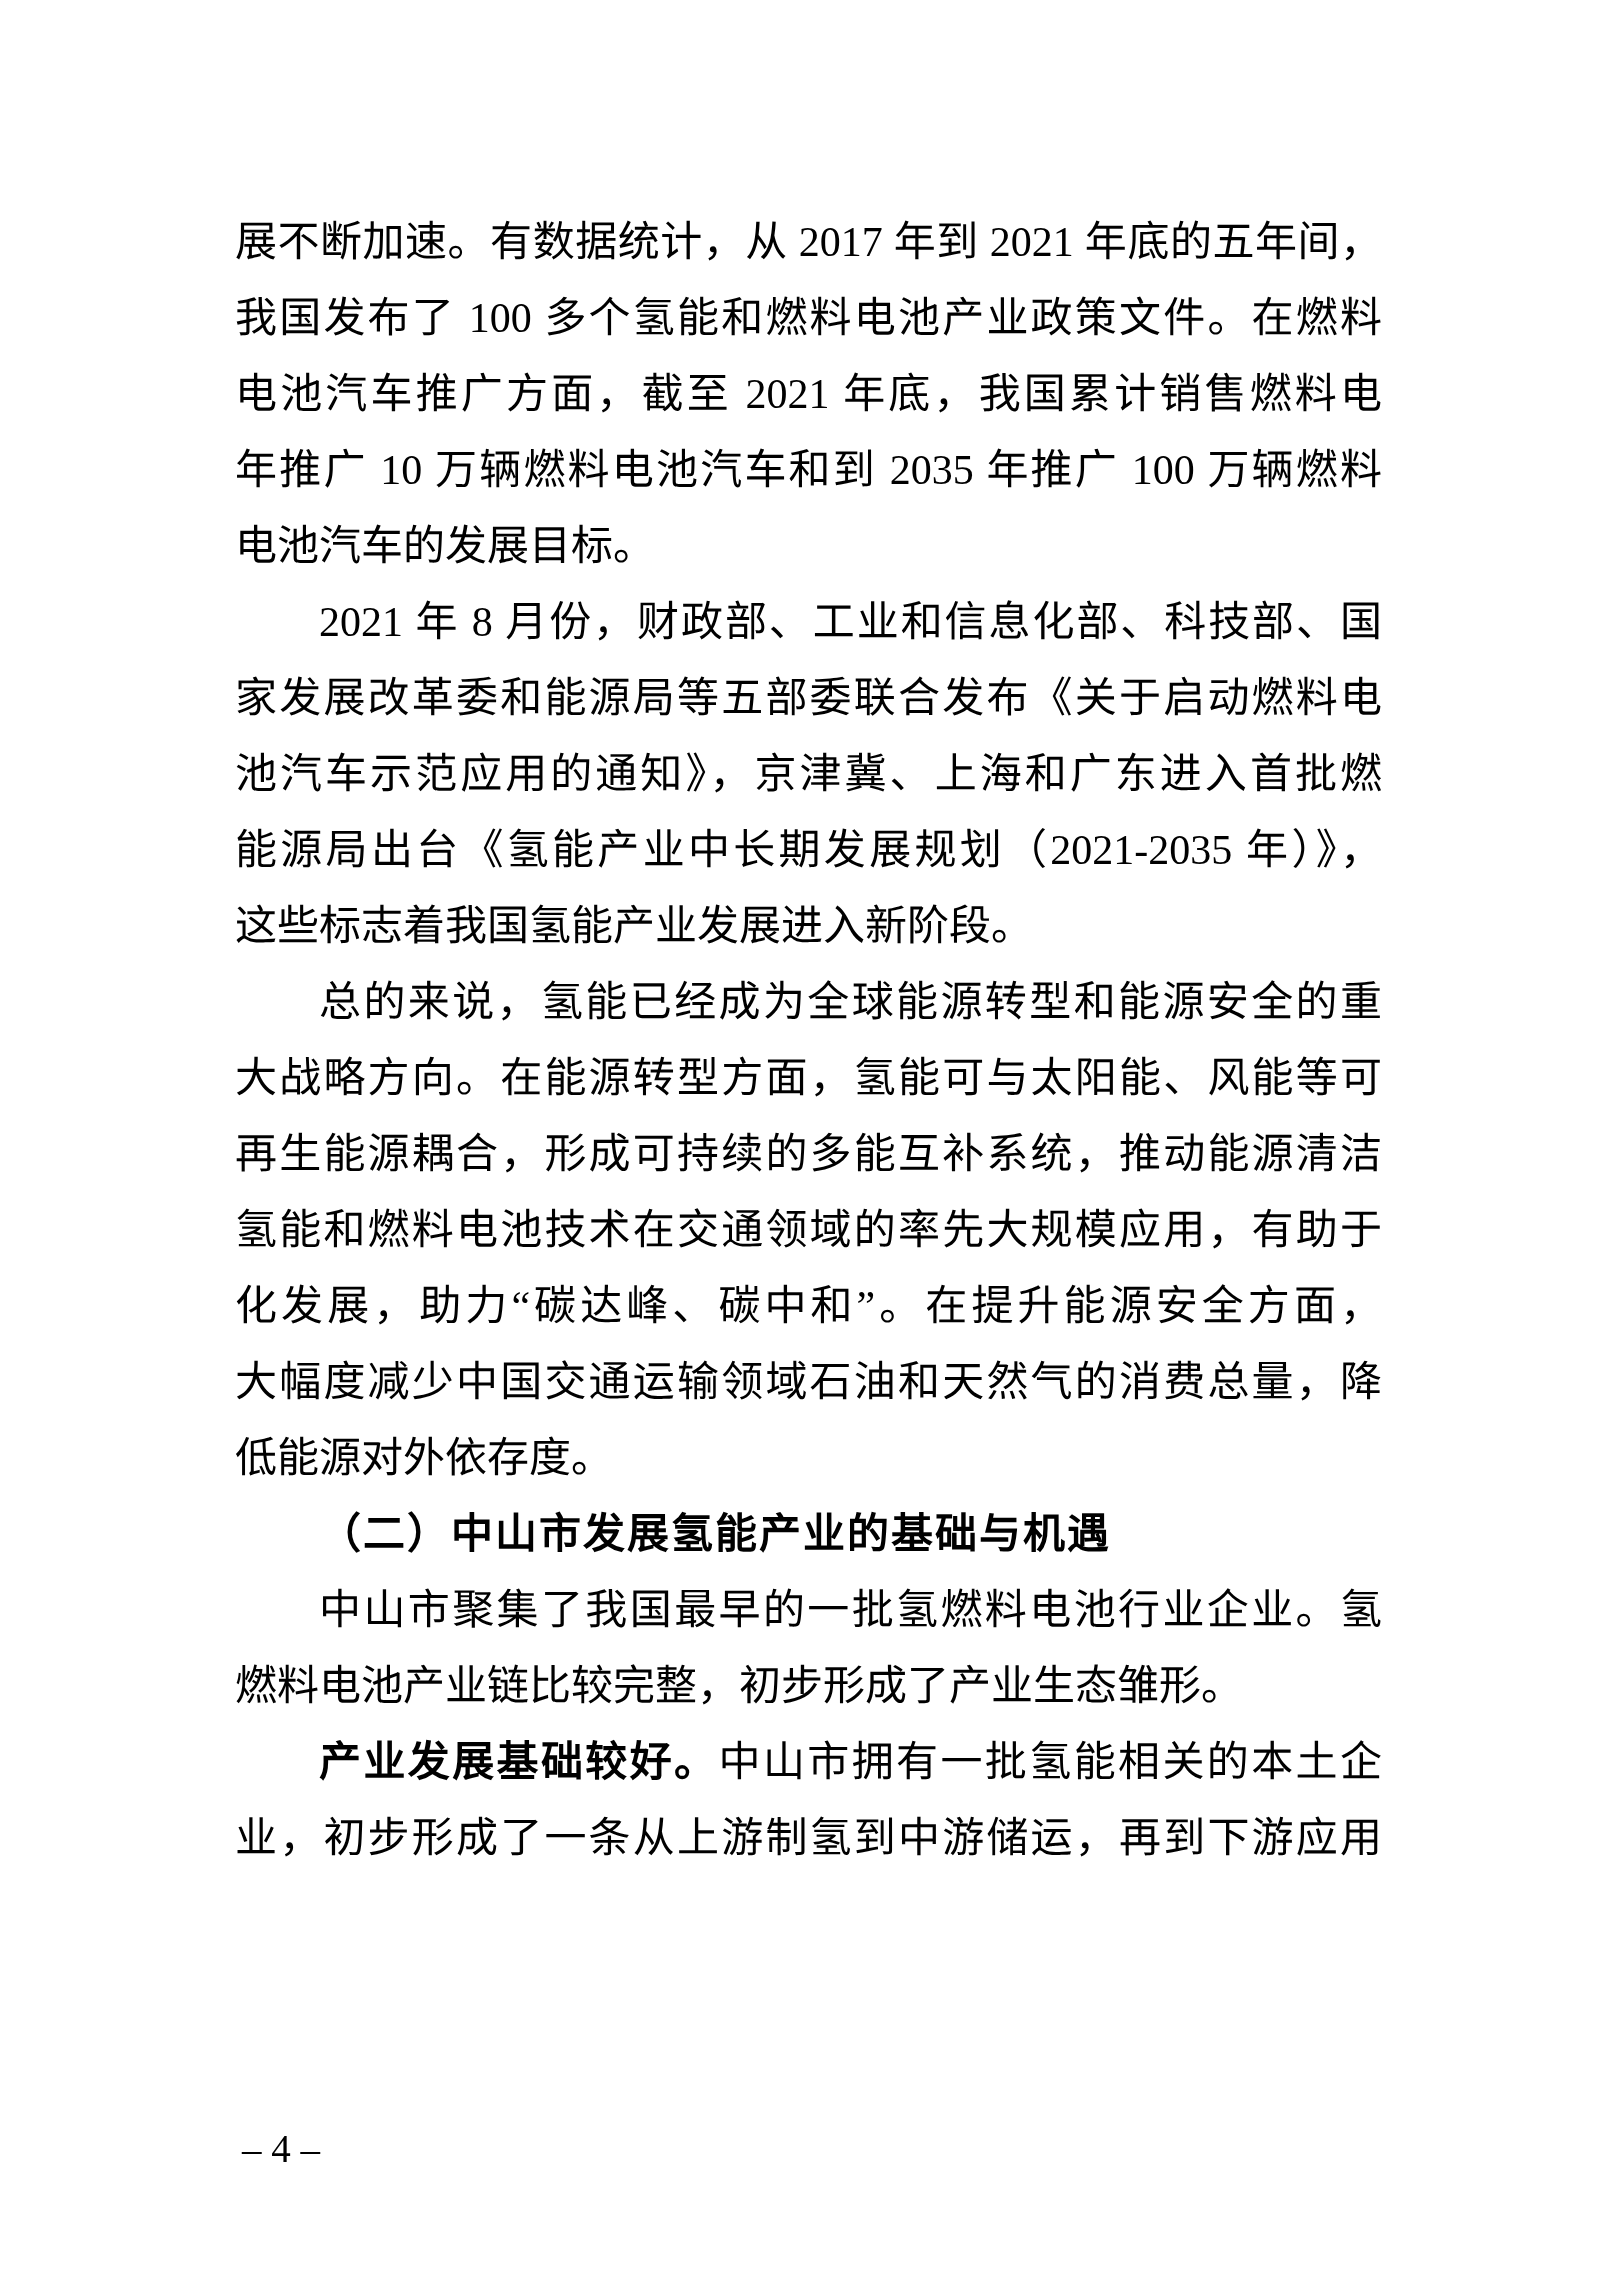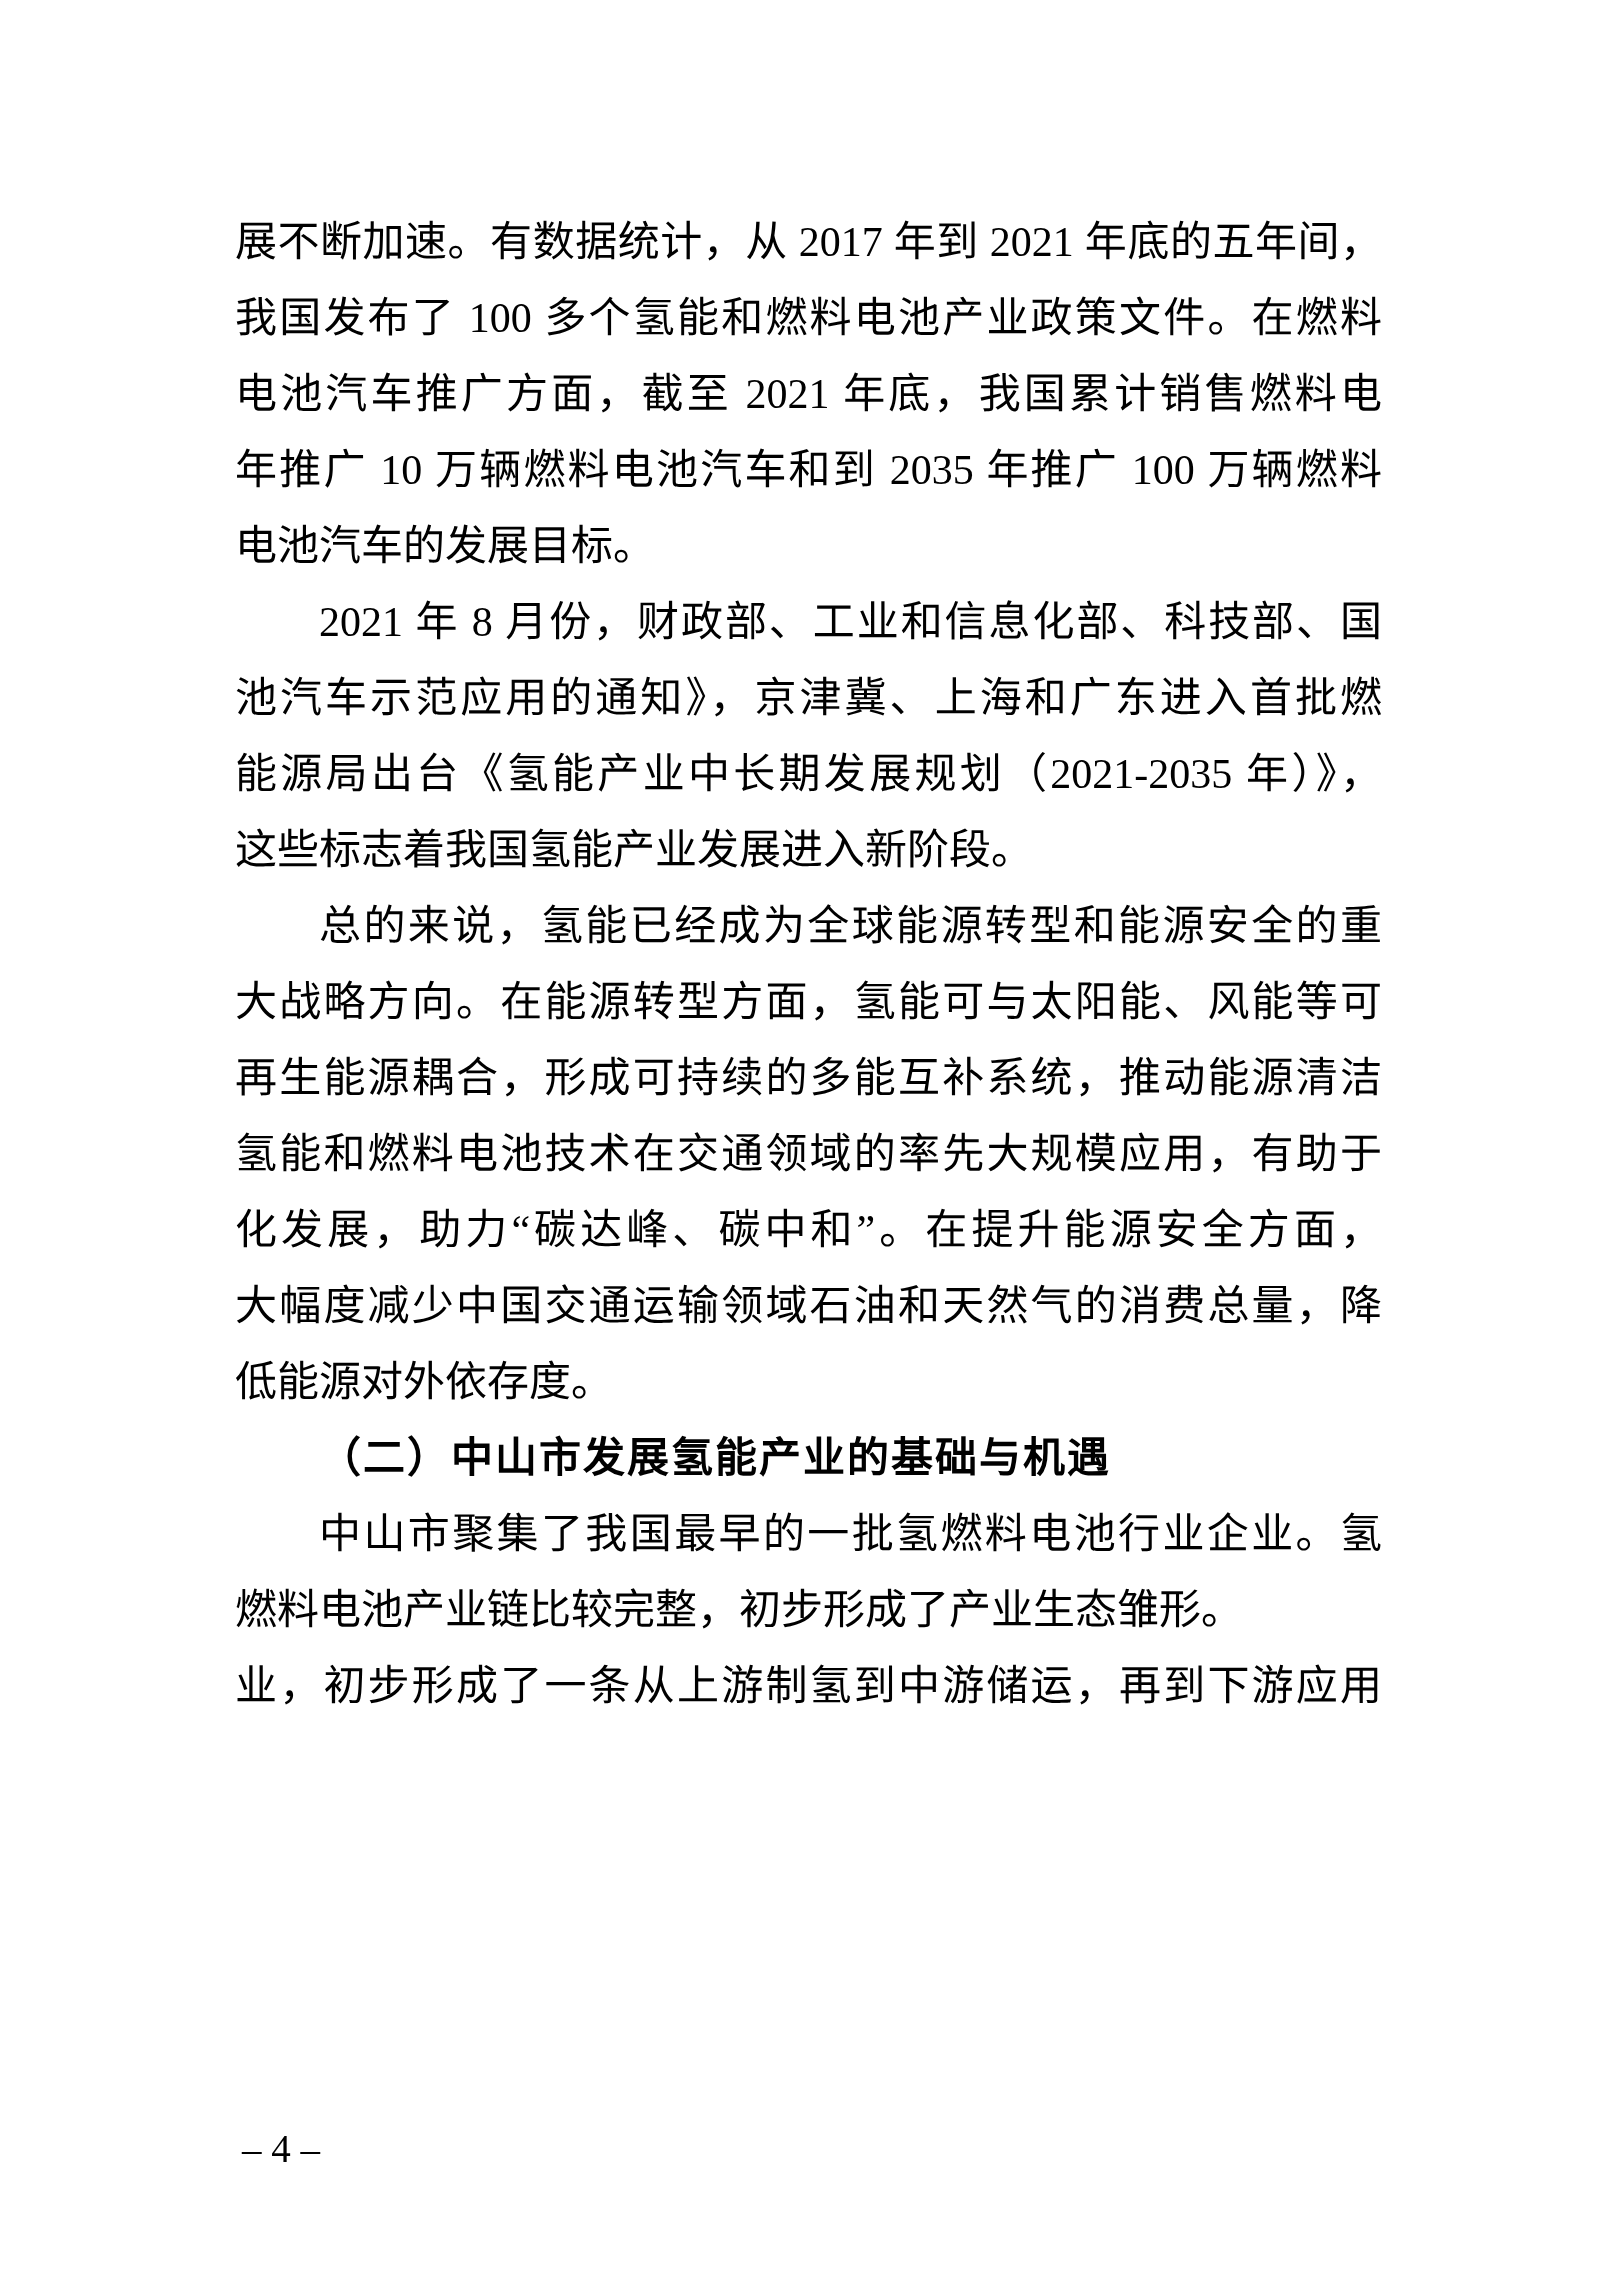--- a/index.html
+++ b/index.html
@@ -71,20 +71,21 @@
   <div class="content">
       <div class="paragraph">
         <div class="line"><span>展不断加速。有数据统计，从 2017 年到 2021 年底的五年间，</span></div>
         <div class="line"><span>我国发布了 100 多个氢能和燃料电池产业政策文件。在燃料</span></div>
         <div class="line"><span>电池汽车推广方面，截至 2021 年底，我国累计销售燃料电</span></div>
         <div class="line"><span>年推广 10 万辆燃料电池汽车和到 2035 年推广 100 万辆燃料</span></div>
         <div class="line para-end"><span>电池汽车的发展目标。</span></div>
       </div>
       <div class="paragraph">
         <div class="line indent"><span>2021 年 8 月份，财政部、工业和信息化部、科技部、国</span></div>
+        <div class="line"><span>家发展改革委和能源局等五部委联合发布《关于启动燃料电</span></div>
         <div class="line"><span>池汽车示范应用的通知》，京津冀、上海和广东进入首批燃</span></div>
         <div class="line"><span>能源局出台《氢能产业中长期发展规划（2021-2035 年）》，</span></div>
         <div class="line para-end"><span>这些标志着我国氢能产业发展进入新阶段。</span></div>
       </div>
       <div class="paragraph">
         <div class="line indent"><span>总的来说，氢能已经成为全球能源转型和能源安全的重</span></div>
         <div class="line"><span>大战略方向。在能源转型方面，氢能可与太阳能、风能等可</span></div>
         <div class="line"><span>再生能源耦合，形成可持续的多能互补系统，推动能源清洁</span></div>
         <div class="line"><span>氢能和燃料电池技术在交通领域的率先大规模应用，有助于</span></div>
         <div class="line"><span>化发展，助力“碳达峰、碳中和”。在提升能源安全方面，</span></div>
@@ -92,20 +93,21 @@
         <div class="line para-end"><span>低能源对外依存度。</span></div>
       </div>
       <div class="paragraph heading">
         <div class="line indent para-end"><span>（二）中山市发展氢能产业的基础与机遇</span></div>
       </div>
       <div class="paragraph">
         <div class="line indent"><span>中山市聚集了我国最早的一批氢燃料电池行业企业。氢</span></div>
         <div class="line para-end"><span>燃料电池产业链比较完整，初步形成了产业生态雏形。</span></div>
       </div>
       <div class="paragraph">
+        <div class="line indent"><span class="run-bold">产业发展基础较好。</span><span>中山市拥有一批氢能相关的本土企</span></div>
         <div class="line"><span>业，初步形成了一条从上游制氢到中游储运，再到下游应用</span></div>
       </div>
     </div>
   <div class="footer">
     <span>– 4 –</span>
   </div>
 </div>
 
 
 </body></html>

